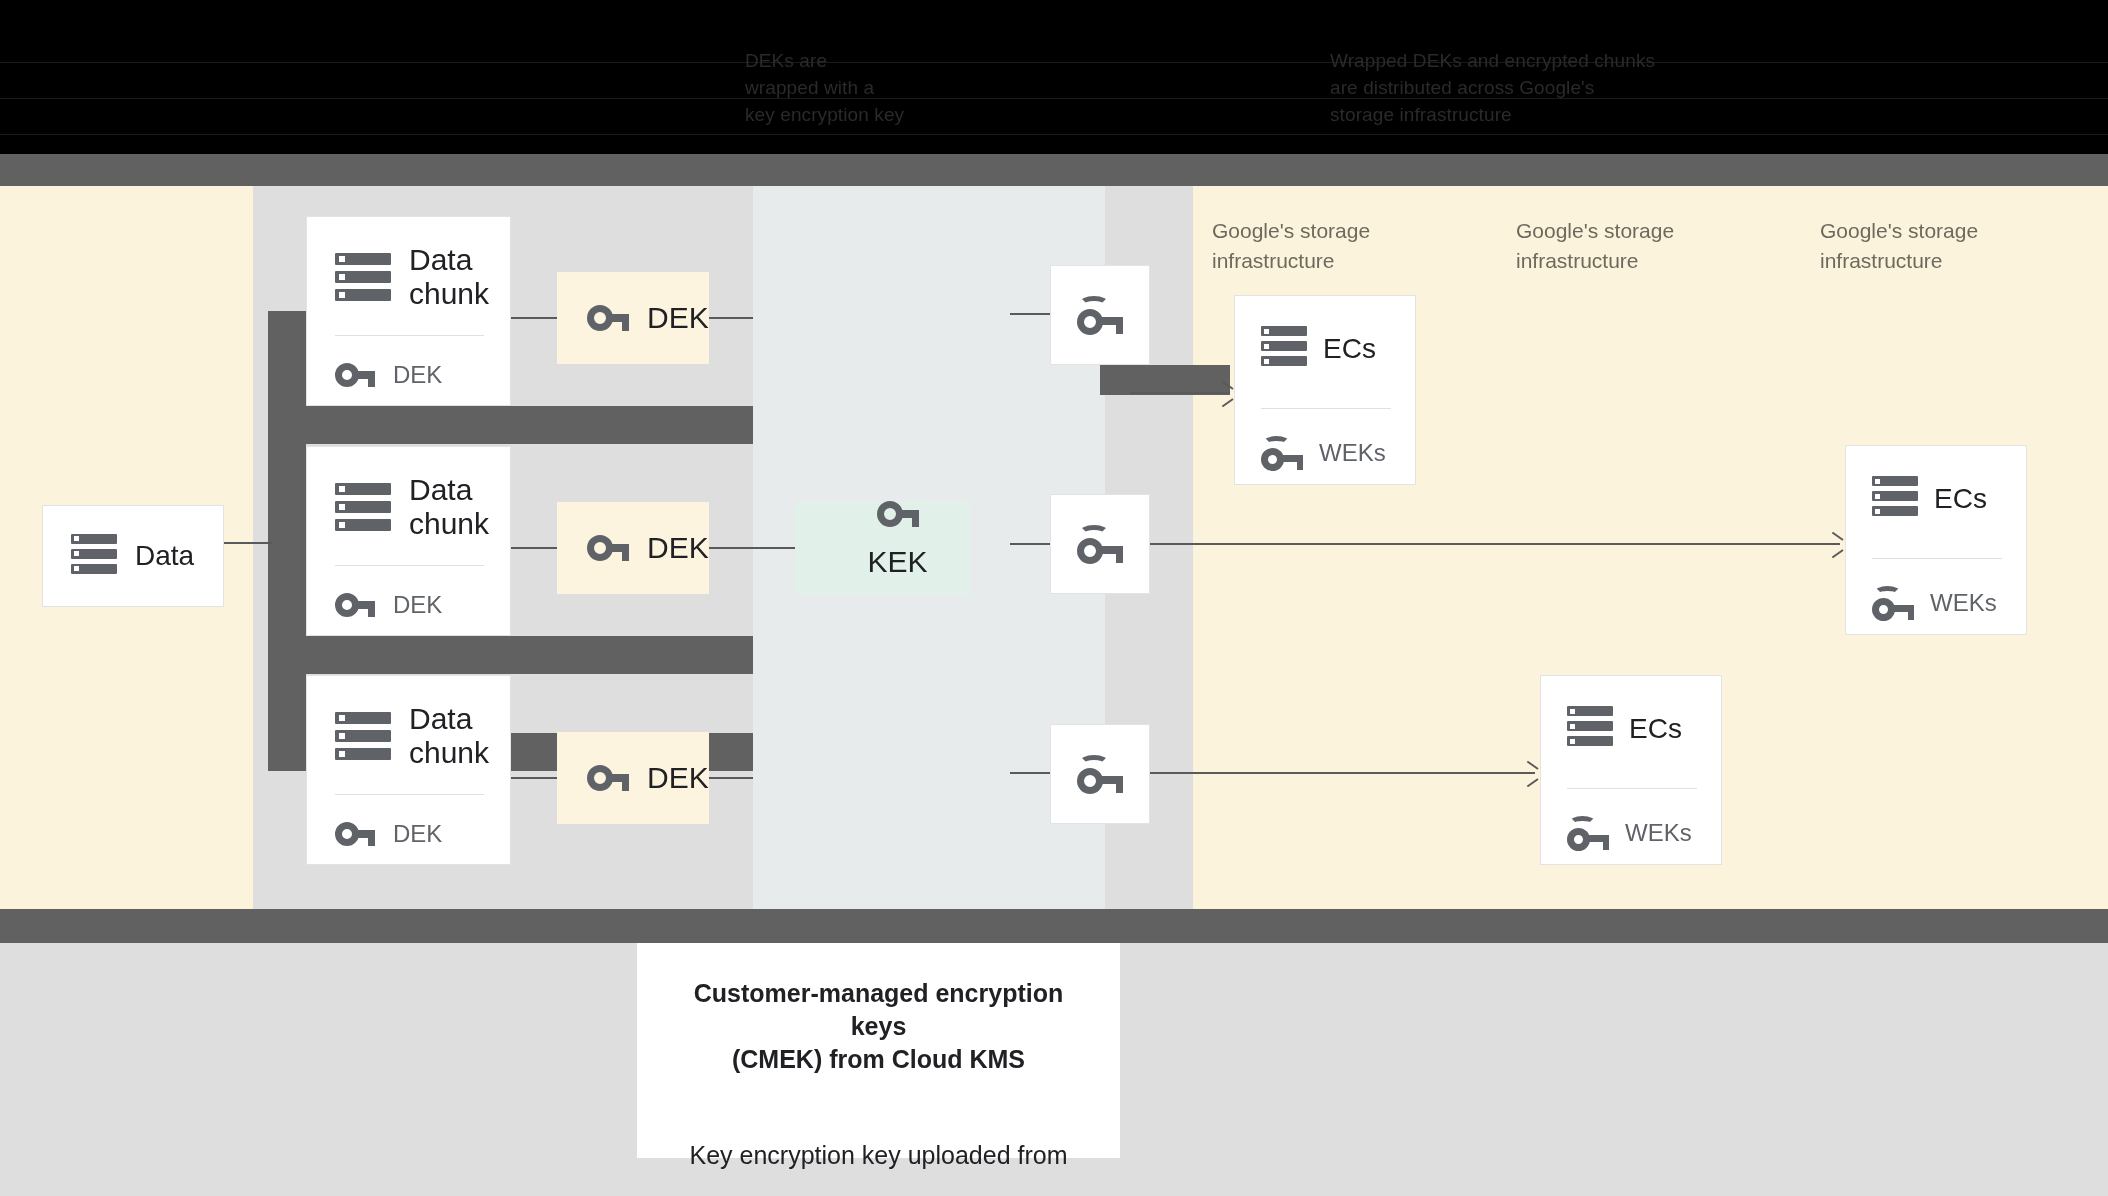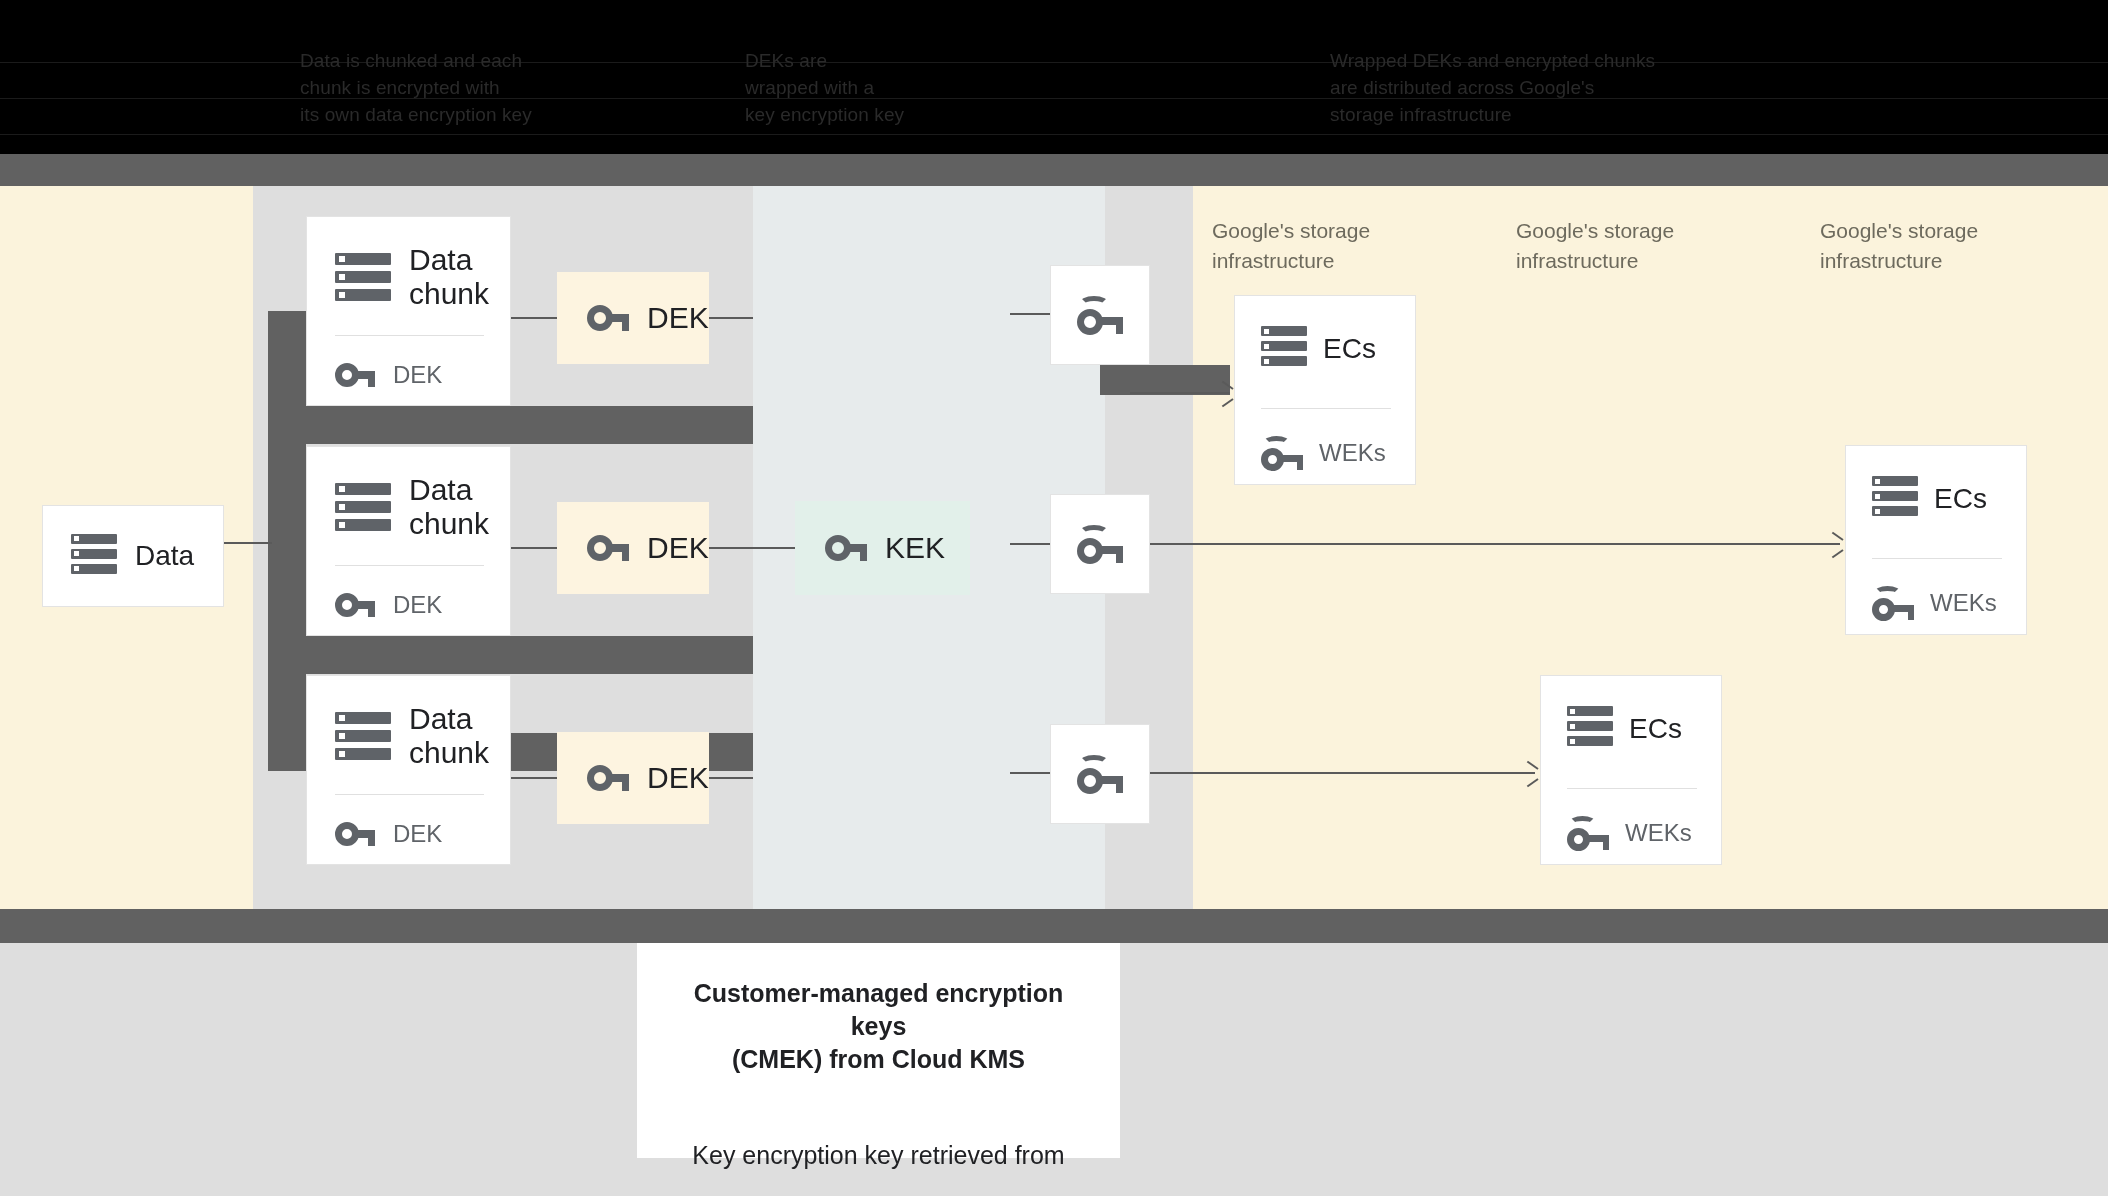--- a/index.html
+++ b/index.html
@@ -138,23 +138,20 @@
   <div class="band band-gray" style="left:253px;top:186px;width:500px;height:723px;"></div>
   <div class="band band-blue" style="left:753px;top:186px;width:440px;height:723px;"></div>
   <div class="band band-gray" style="left:1105px;top:186px;width:88px;height:723px;"></div>
   <div class="band band-cream" style="left:1193px;top:186px;width:915px;height:723px;"></div>
 
   <div class="topbar">
     <div class="hdr-rule" style="left:0;top:62px;width:2108px;"></div>
     <div class="hdr-rule" style="left:0;top:98px;width:2108px;"></div>
     <div class="hdr-rule" style="left:0;top:134px;width:2108px;"></div>
 
-    <div class="hdr-col" style="left:300px;top:48px;width:360px;">Data is chunked and each
-chunk is encrypted with
-its own data encryption key</div>
     <div class="hdr-col" style="left:1330px;top:48px;width:630px;">Wrapped DEKs and encrypted chunks
 are distributed across Google's
 storage infrastructure</div>
     <div class="hdr-col" style="left:745px;top:48px;width:300px;">DEKs are
 wrapped with a
 key encryption key</div>
   </div>
   <div class="topbar-shadow"></div>
 
   <div class="spine" style="left:268px;top:311px;width:38px;height:460px;"></div>
@@ -264,21 +261,21 @@
   </div>
 
   <div class="wire" style="left:511px;top:317px;width:46px;"></div>
   <div class="wire" style="left:511px;top:547px;width:46px;"></div>
   <div class="wire" style="left:511px;top:777px;width:46px;"></div>
 
   <div class="wire" style="left:709px;top:317px;width:44px;"></div>
   <div class="wire" style="left:709px;top:547px;width:86px;"></div>
   <div class="wire" style="left:709px;top:777px;width:44px;"></div>
 
-  <div class="kbox kbox-kek" style="left:795px;top:501px;width:175px;height:94px;">
+  <div class="kbox kbox-kek" style="left:795px;top:501px;width:175px;height:94px;flex-direction:column;">
     <span class="keyi" style="width:42px;height:26px;">
       <span class="ring" style="width:26px;height:26px;"></span>
       <span class="shaft" style="left:22px;top:9px;width:20px;height:8px;"></span>
       <span class="t1" style="left:35px;top:9px;width:7px;height:17px;"></span>
     </span>
     <span class="kbox-label">KEK</span>
   </div>
 
   <div class="wire" style="left:1010px;top:313px;width:40px;"></div>
   <div class="wire" style="left:1010px;top:543px;width:40px;"></div>
@@ -396,18 +393,18 @@
     <i style="transform:rotate(35deg);left:-13px;top:-5px;"></i>
     <i style="transform:rotate(-35deg);left:-13px;top:5px;"></i>
   </div>
 
   <div class="footer-rule" style="top:909px;"></div>
 
   <div class="caption" style="left:637px;top:943px;width:483px;height:215px;">
     <div class="cap-b">Customer-managed encryption keys
 (CMEK) from Cloud KMS</div>
     <div class="cap-n">
-      <span>Key encryption key retrieved from</span><br>
+      <span>Key encryption key uploaded from</span><br>
       
     </div>
   </div>
 
 </div>
 
 </body></html>

